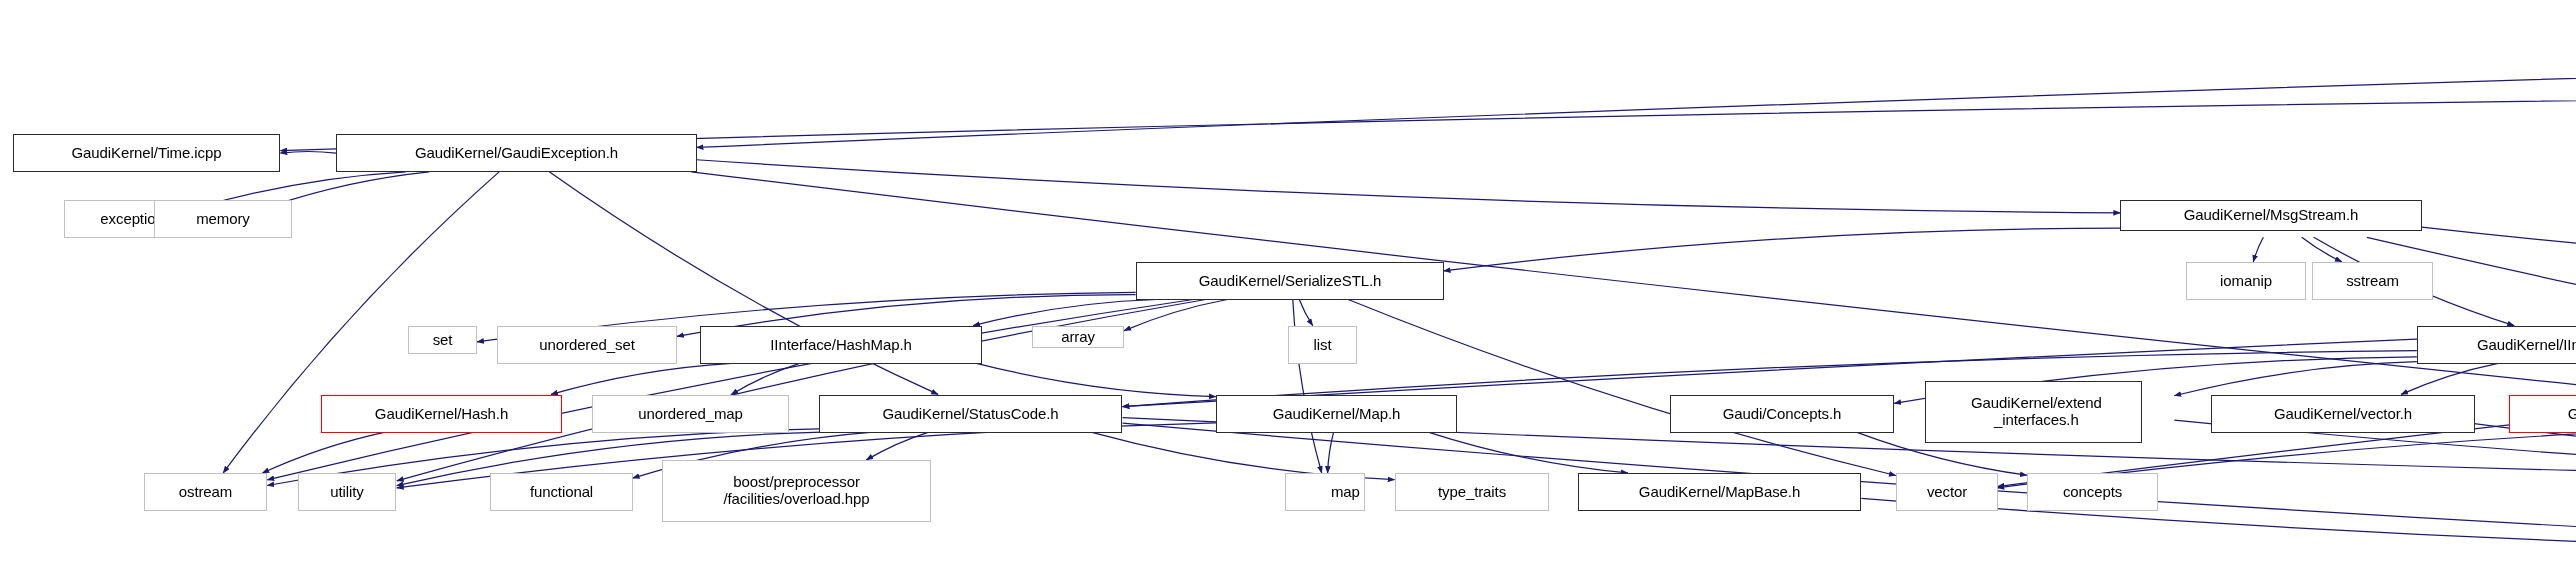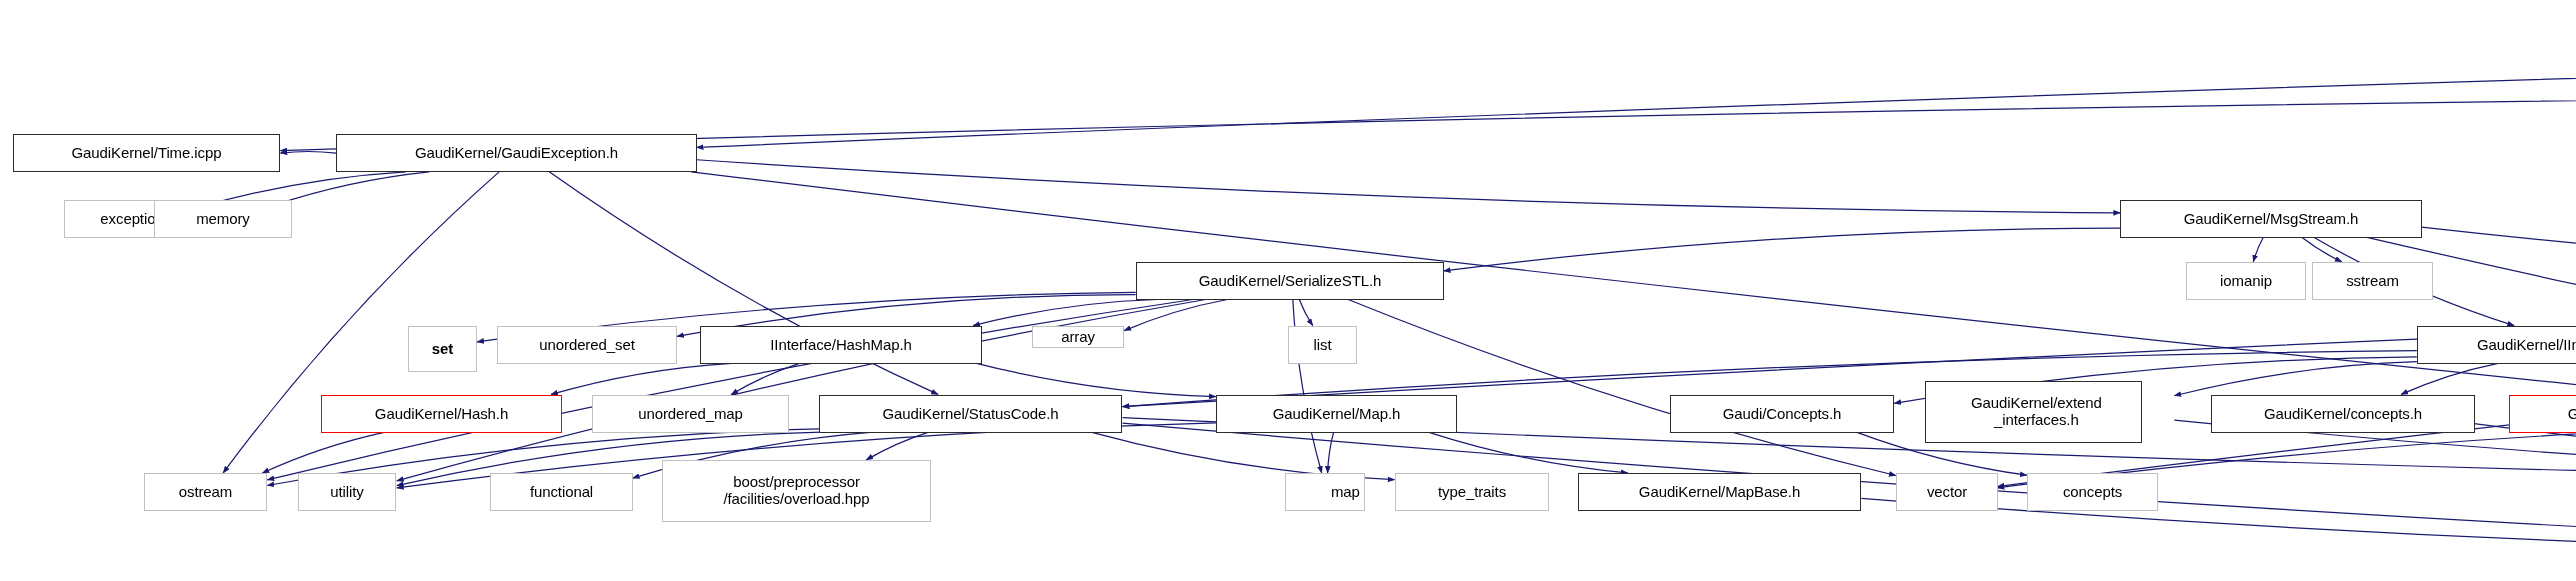--- a/index.html
+++ b/index.html
@@ -119,38 +119,38 @@
       <path d="M4653.152671755725,362.0746150932089 Q3539.023321063729,451.2084529128341 2430.2455470737914,592.0661790897936" fill="none" stroke="#191970" stroke-width="1.5" marker-end="url(#ah)"></path>
       <path d="M4789.040716188266,364.45352112676056 Q4378.053406099438,487.4166080924335 3984.9631006056275,659.2028169014085" fill="none" stroke="#191970" stroke-width="1.5" marker-end="url(#ah)"></path>
       <path d="M4653.152671755725,350.2692764954748 Q3008.255940222268,396.5402106195641 1365.6424936386768,494.76099180635146" fill="none" stroke="#191970" stroke-width="1.5" marker-end="url(#ah)"></path>
       <path d="M5169.505089058524,442.1239436619718 Q5167.42392004444,461.04366197183094 5169.505089058524,479.96338028169015" fill="none" stroke="#191970" stroke-width="1.5" marker-end="url(#ah)"></path>
       <path d="M2264.7735368956746,606.342152259965 Q3015.1882613826883,666.6660111649159 3767.977099236641,675.0440946331585" fill="none" stroke="#191970" stroke-width="1.5" marker-end="url(#ah)"></path>
     </svg>
 <div class="node hdr" style="left: 13px; top: 134px; width: 267px; height: 38px;">GaudiKernel/Time.icpp</div>
     <div class="node hdr" style="left: 336px; top: 134px; width: 361px; height: 38px;">GaudiKernel/GaudiException.h</div>
     <div class="node " style="left: 64px; top: 200px; width: 136px; height: 38px;">exception</div>
     <div class="node " style="left: 154px; top: 200px; width: 138px; height: 38px;">memory</div>
-    <div class="node hdr" style="left: 2120px; top: 200px; width: 302px; height: 38px;">GaudiKernel/MsgStream.h</div>
+    <div class="node hdr" style="left: 2120px; top: 200px; width: 302px; height: 31px;">GaudiKernel/MsgStream.h</div>
     <div class="node hdr" style="left: 1136px; top: 262px; width: 308px; height: 38px;">GaudiKernel/SerializeSTL.h</div>
     <div class="node " style="left: 2186px; top: 262px; width: 120px; height: 38px;">iomanip</div>
     <div class="node " style="left: 2312px; top: 262px; width: 121px; height: 38px;">sstream</div>
-    <div class="node " style="left: 408px; top: 326px; width: 69px; height: 46px; font-weight: bold;">set</div>
+    <div class="node " style="left: 408px; top: 326px; width: 69px; height: 28px;">set</div>
     <div class="node " style="left: 497px; top: 326px; width: 180px; height: 38px;">unordered_set</div>
     <div class="node hdr" style="left: 700px; top: 326px; width: 282px; height: 38px;">IInterface/HashMap.h</div>
     <div class="node " style="left: 1032px; top: 326px; width: 92px; height: 22px;">array</div>
     <div class="node " style="left: 1288px; top: 326px; width: 69px; height: 38px;">list</div>
     <div class="node hdr" style="left: 2417px; top: 326px; width: 280px; height: 38px;">GaudiKernel/IInterface.h</div>
     <div class="node red" style="left: 321px; top: 395px; width: 241px; height: 38px;">GaudiKernel/Hash.h</div>
     <div class="node " style="left: 592px; top: 395px; width: 197px; height: 38px;">unordered_map</div>
     <div class="node hdr" style="left: 819px; top: 395px; width: 303px; height: 38px;">GaudiKernel/StatusCode.h</div>
     <div class="node hdr" style="left: 1216px; top: 395px; width: 241px; height: 38px;">GaudiKernel/Map.h</div>
     <div class="node hdr" style="left: 1670px; top: 395px; width: 224px; height: 38px;">Gaudi/Concepts.h</div>
     <div class="node hdr" style="left: 1925px; top: 381px; width: 217px; height: 62px; padding-left: 9px;">GaudiKernel/extend
 _interfaces.h</div>
-    <div class="node hdr" style="left: 2211px; top: 395px; width: 264px; height: 38px;">GaudiKernel/concepts.h</div>
+    <div class="node hdr" style="left: 2211px; top: 395px; width: 264px; height: 38px;">GaudiKernel/vector.h</div>
     <div class="node red" style="left: 2509px; top: 395px; width: 292px; height: 38px;">GaudiKernel/implements.h</div>
     <div class="node " style="left: 144px; top: 473px; width: 123px; height: 38px;">ostream</div>
     <div class="node " style="left: 298px; top: 473px; width: 98px; height: 38px;">utility</div>
     <div class="node " style="left: 490px; top: 473px; width: 143px; height: 38px;">functional</div>
     <div class="node " style="left: 662px; top: 460px; width: 269px; height: 62px;">boost/preprocessor
 /facilities/overload.hpp</div>
     <div class="node " style="left: 1285px; top: 473px; width: 80px; height: 38px; padding-left: 44px;">map</div>
     <div class="node " style="left: 1395px; top: 473px; width: 154px; height: 38px;">type_traits</div>
     <div class="node hdr" style="left: 1578px; top: 473px; width: 283px; height: 38px;">GaudiKernel/MapBase.h</div>
     <div class="node " style="left: 1896px; top: 473px; width: 102px; height: 38px;">vector</div>

